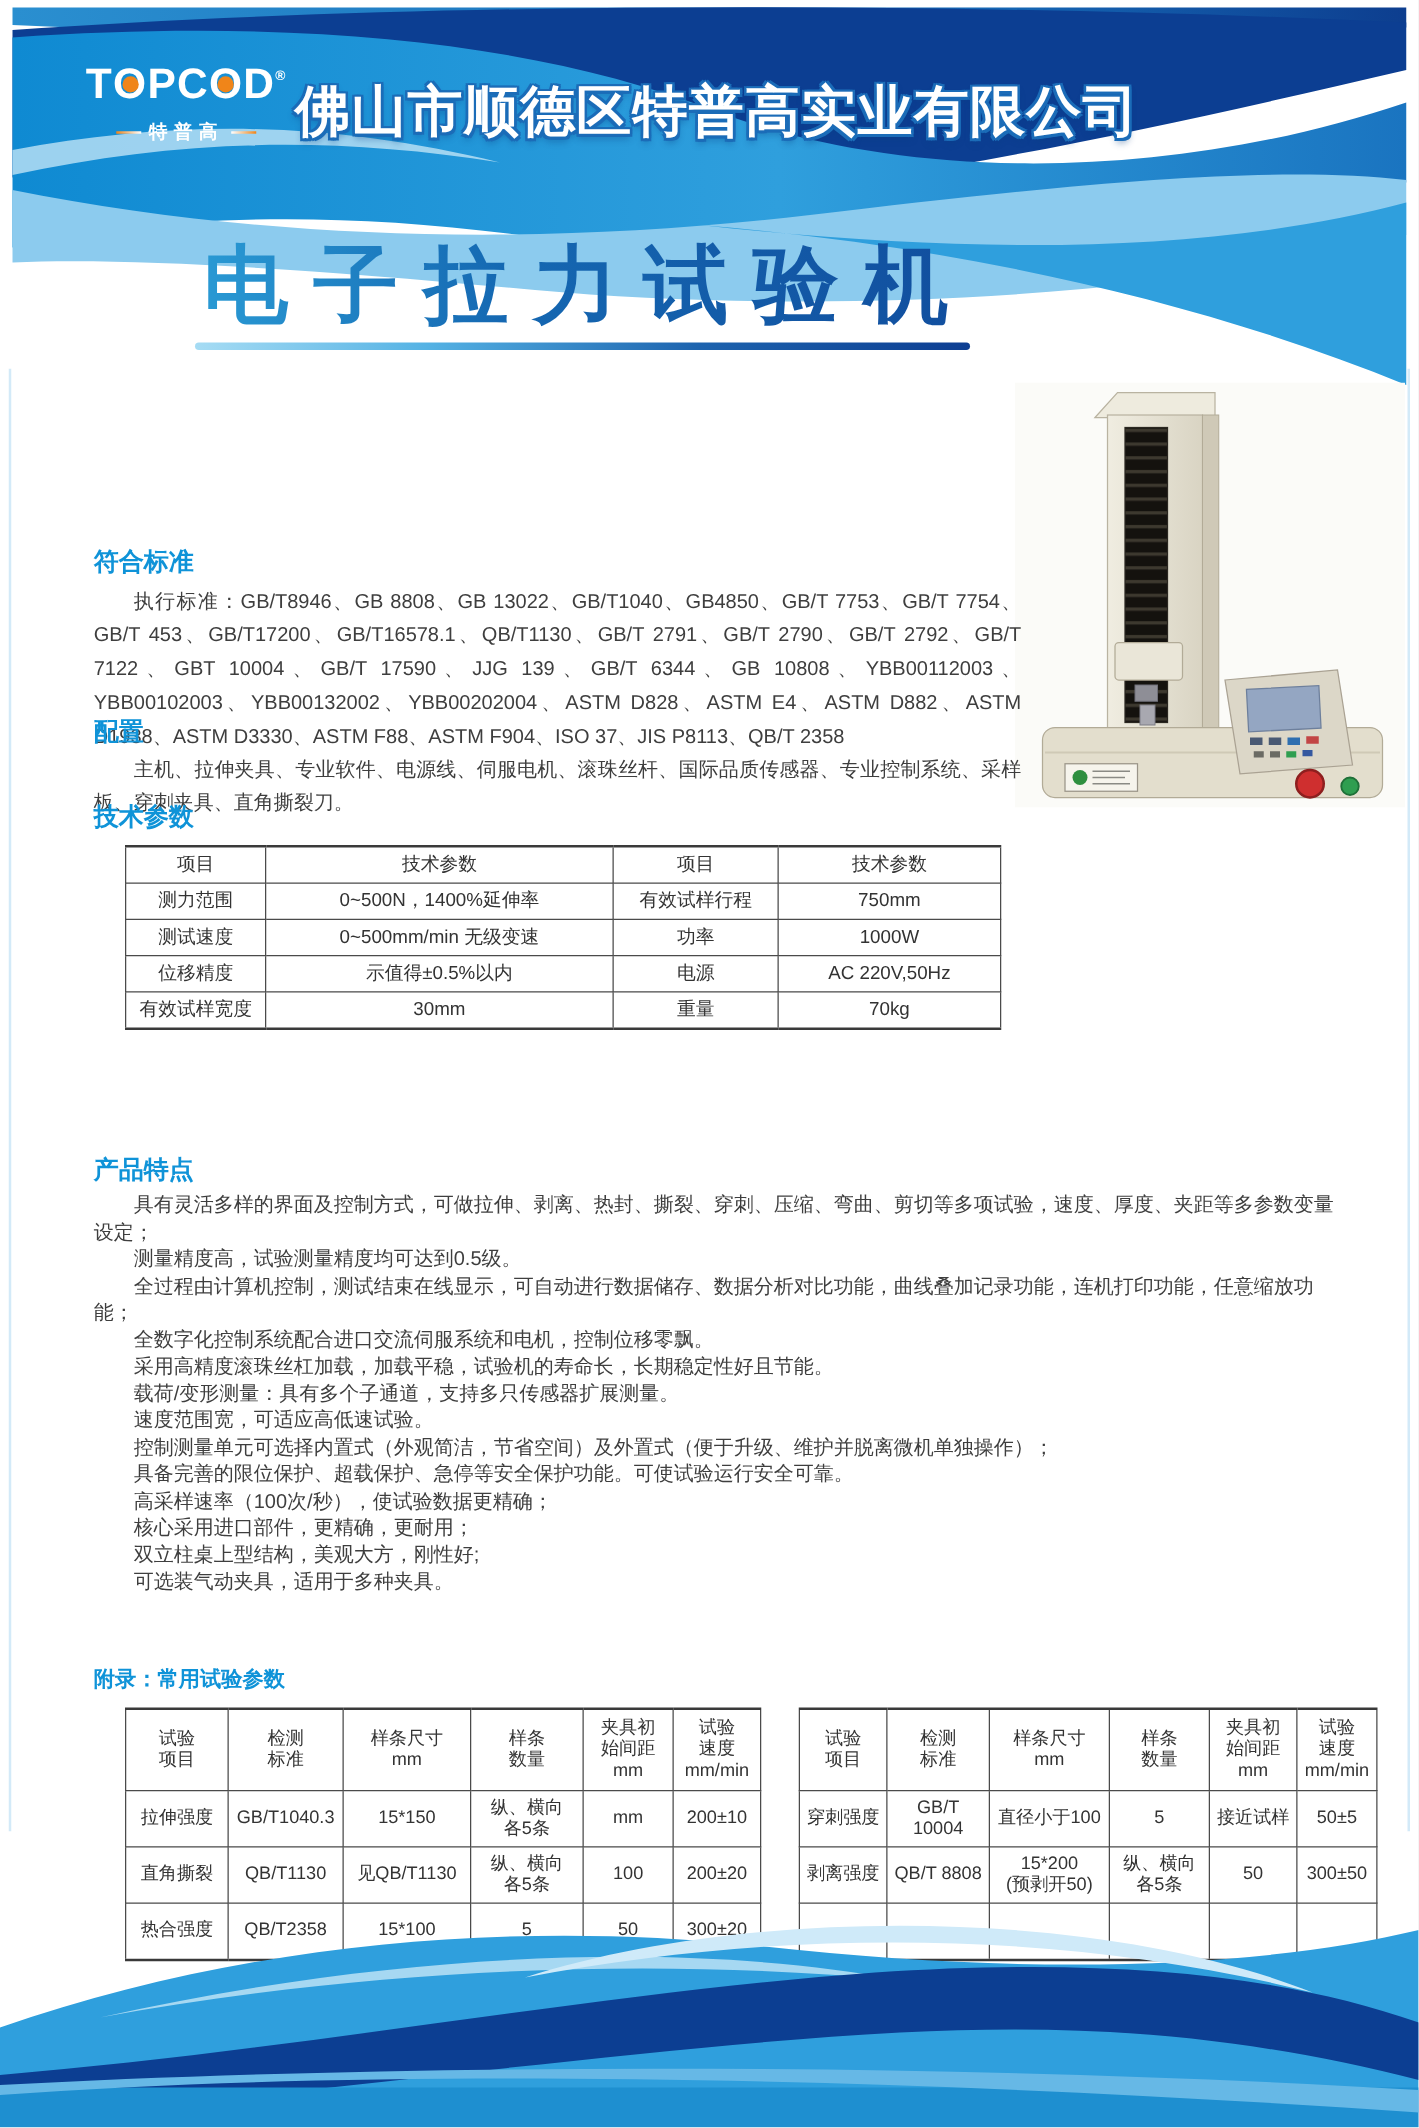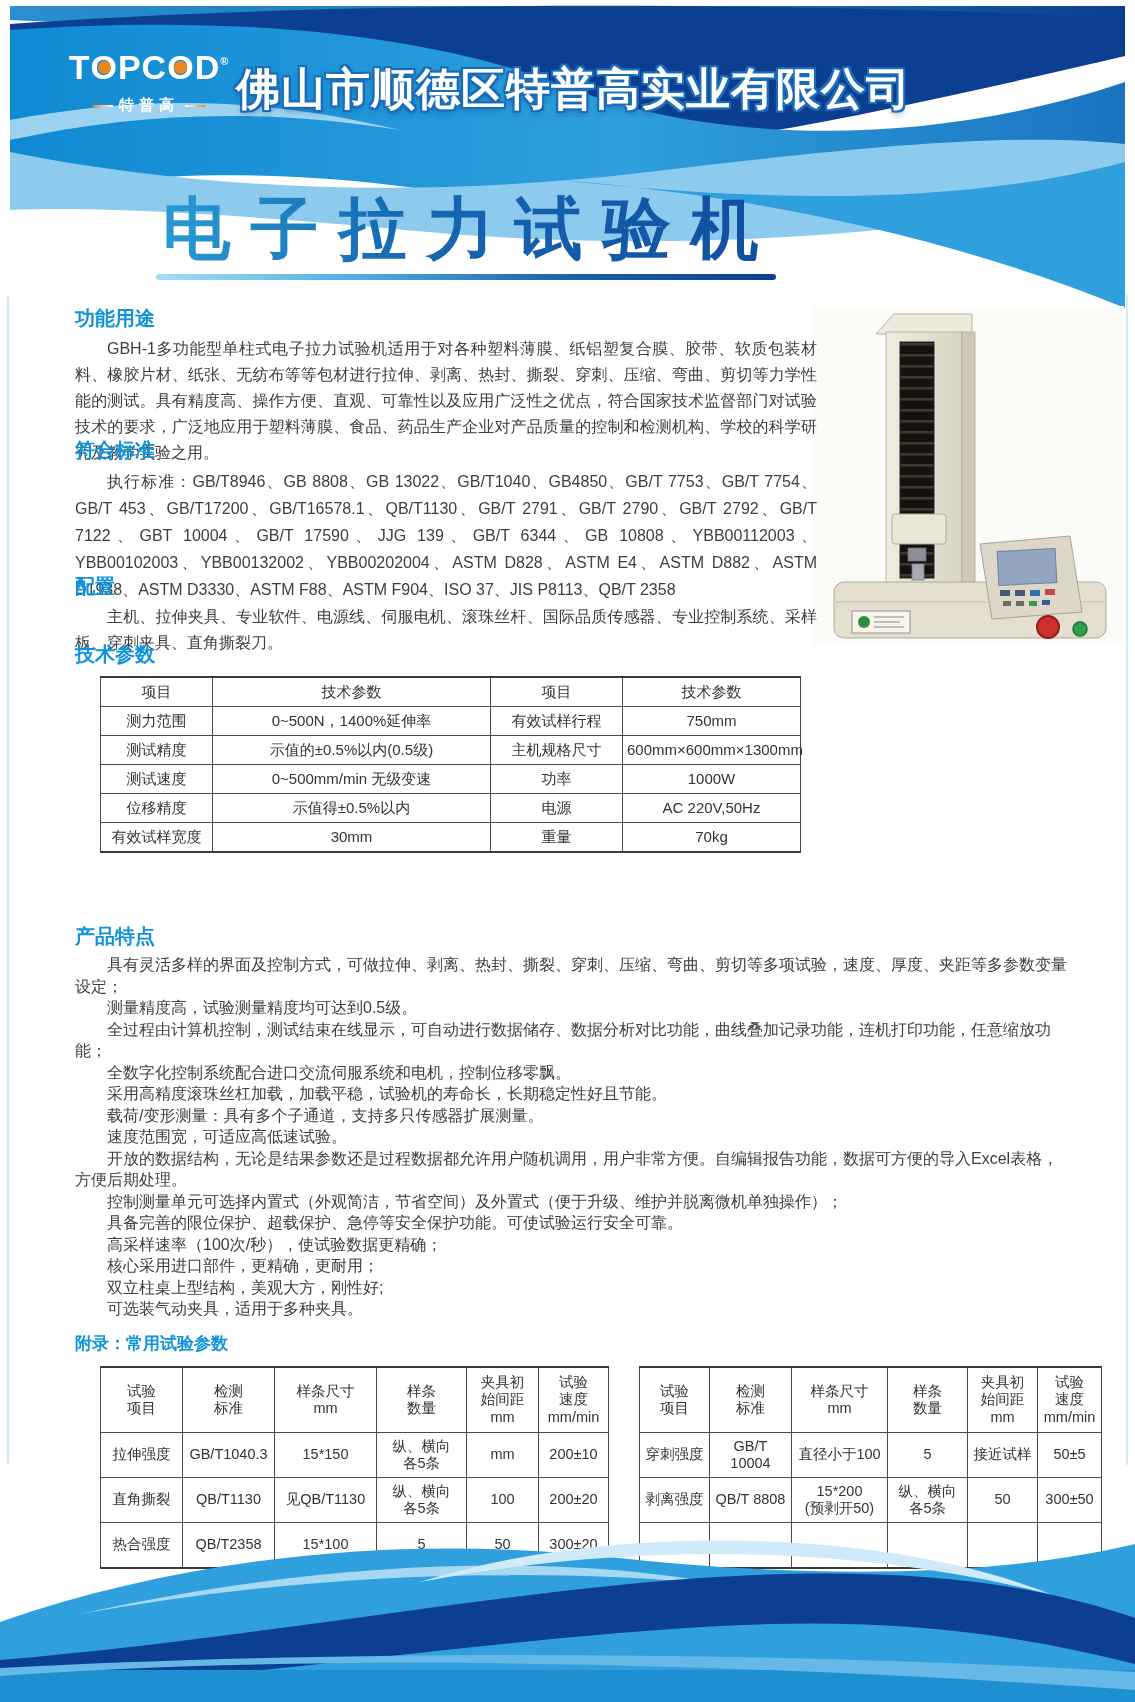--- a/index.html
+++ b/index.html
@@ -163,24 +163,20 @@
     <rect x="204" y="295" width="8" height="5" fill="#6b6b64"></rect>
     <rect x="217" y="295" width="8" height="5" fill="#2f9e50"></rect>
     <rect x="230" y="294" width="8" height="5" fill="#3558a0"></rect>
     <circle cx="236" cy="321" r="11" fill="#cf2f2f" stroke="#8e1f1f" stroke-width="2"></circle>
     <circle cx="268" cy="323" r="7" fill="#2f9e50" stroke="#1f7038" stroke-width="1.5"></circle>
     <rect x="40" y="305" width="58" height="22" fill="#f6f4ec" stroke="#9a9488" stroke-width="1"></rect>
     <circle cx="52" cy="316" r="6" fill="#2e8f3e"></circle>
     <path d="M62,311 h30 M62,316 h26 M62,321 h30" stroke="#8a8a84" stroke-width="1.2"></path>
   </svg>
 
-  <div class="sec" id="sec-use">
-    <h3>功能用途</h3>
-    <p class="body-narrow">GBH-1多功能型单柱式电子拉力试验机适用于对各种塑料薄膜、纸铝塑复合膜、胶带、软质包装材料、橡胶片材、纸张、无纺布等等包材进行拉伸、剥离、热封、撕裂、穿刺、压缩、弯曲、剪切等力学性能的测试。具有精度高、操作方便、直观、可靠性以及应用广泛性之优点，符合国家技术监督部门对试验技术的要求，广泛地应用于塑料薄膜、食品、药品生产企业对产品质量的控制和检测机构、学校的科学研究及教学实验之用。</p>
-  </div>
 
   <div class="sec" id="sec-standards">
     <h3>符合标准</h3>
     <p class="body-narrow">执行标准：GB/T8946、GB 8808、GB 13022、GB/T1040、GB4850、GB/T 7753、GB/T 7754、GB/T 453、GB/T17200、GB/T16578.1、QB/T1130、GB/T 2791、GB/T 2790、GB/T 2792、GB/T 7122、GBT 10004、GB/T 17590、JJG 139、GB/T 6344、GB 10808、YBB00112003、YBB00102003、YBB00132002、YBB00202004、ASTM D828、ASTM E4、ASTM D882、ASTM D1938、ASTM D3330、ASTM F88、ASTM F904、ISO 37、JIS P8113、QB/T 2358</p>
   </div>
 
   <div class="sec" id="sec-config">
     <h3>配置</h3>
     <p class="body-narrow">主机、拉伸夹具、专业软件、电源线、伺服电机、滚珠丝杆、国际品质传感器、专业控制系统、采样板、穿刺夹具、直角撕裂刀。</p>
   </div>
@@ -201,26 +197,20 @@
           <td>项目</td>
           <td>技术参数</td>
         </tr>
         <tr>
           <td>测力范围</td>
           <td>0~500N，1400%延伸率</td>
           <td>有效试样行程</td>
           <td>750mm</td>
         </tr>
         <tr>
-          <td>测试精度</td>
-          <td>示值的±0.5%以内(0.5级)</td>
-          <td>主机规格尺寸</td>
-          <td>600mm×600mm×1300mm</td>
-        </tr>
-        <tr>
           <td>测试速度</td>
           <td>0~500mm/min 无级变速</td>
           <td>功率</td>
           <td>1000W</td>
         </tr>
         <tr>
           <td>位移精度</td>
           <td>示值得±0.5%以内</td>
           <td>电源</td>
           <td>AC 220V,50Hz</td>
@@ -237,21 +227,20 @@
 
   <div class="sec" id="sec-features">
     <h3>产品特点</h3>
     <p>具有灵活多样的界面及控制方式，可做拉伸、剥离、热封、撕裂、穿刺、压缩、弯曲、剪切等多项试验，速度、厚度、夹距等多参数变量设定；</p>
     <p>测量精度高，试验测量精度均可达到0.5级。</p>
     <p>全过程由计算机控制，测试结束在线显示，可自动进行数据储存、数据分析对比功能，曲线叠加记录功能，连机打印功能，任意缩放功能；</p>
     <p>全数字化控制系统配合进口交流伺服系统和电机，控制位移零飘。</p>
     <p>采用高精度滚珠丝杠加载，加载平稳，试验机的寿命长，长期稳定性好且节能。</p>
     <p>载荷/变形测量：具有多个子通道，支持多只传感器扩展测量。</p>
     <p>速度范围宽，可适应高低速试验。</p>
-    <p>开放的数据结构，无论是结果参数还是过程数据都允许用户随机调用，用户非常方便。自编辑报告功能，数据可方便的导入Excel表格，方便后期处理。</p>
     <p>控制测量单元可选择内置式（外观简洁，节省空间）及外置式（便于升级、维护并脱离微机单独操作）；</p>
     <p>具备完善的限位保护、超载保护、急停等安全保护功能。可使试验运行安全可靠。</p>
     <p>高采样速率（100次/秒），使试验数据更精确；</p>
     <p>核心采用进口部件，更精确，更耐用；</p>
     <p>双立柱桌上型结构，美观大方，刚性好;</p>
     <p>可选装气动夹具，适用于多种夹具。</p>
   </div>
 
   <div class="sec" id="sec-appendix">
     <h3>附录：常用试验参数</h3>

